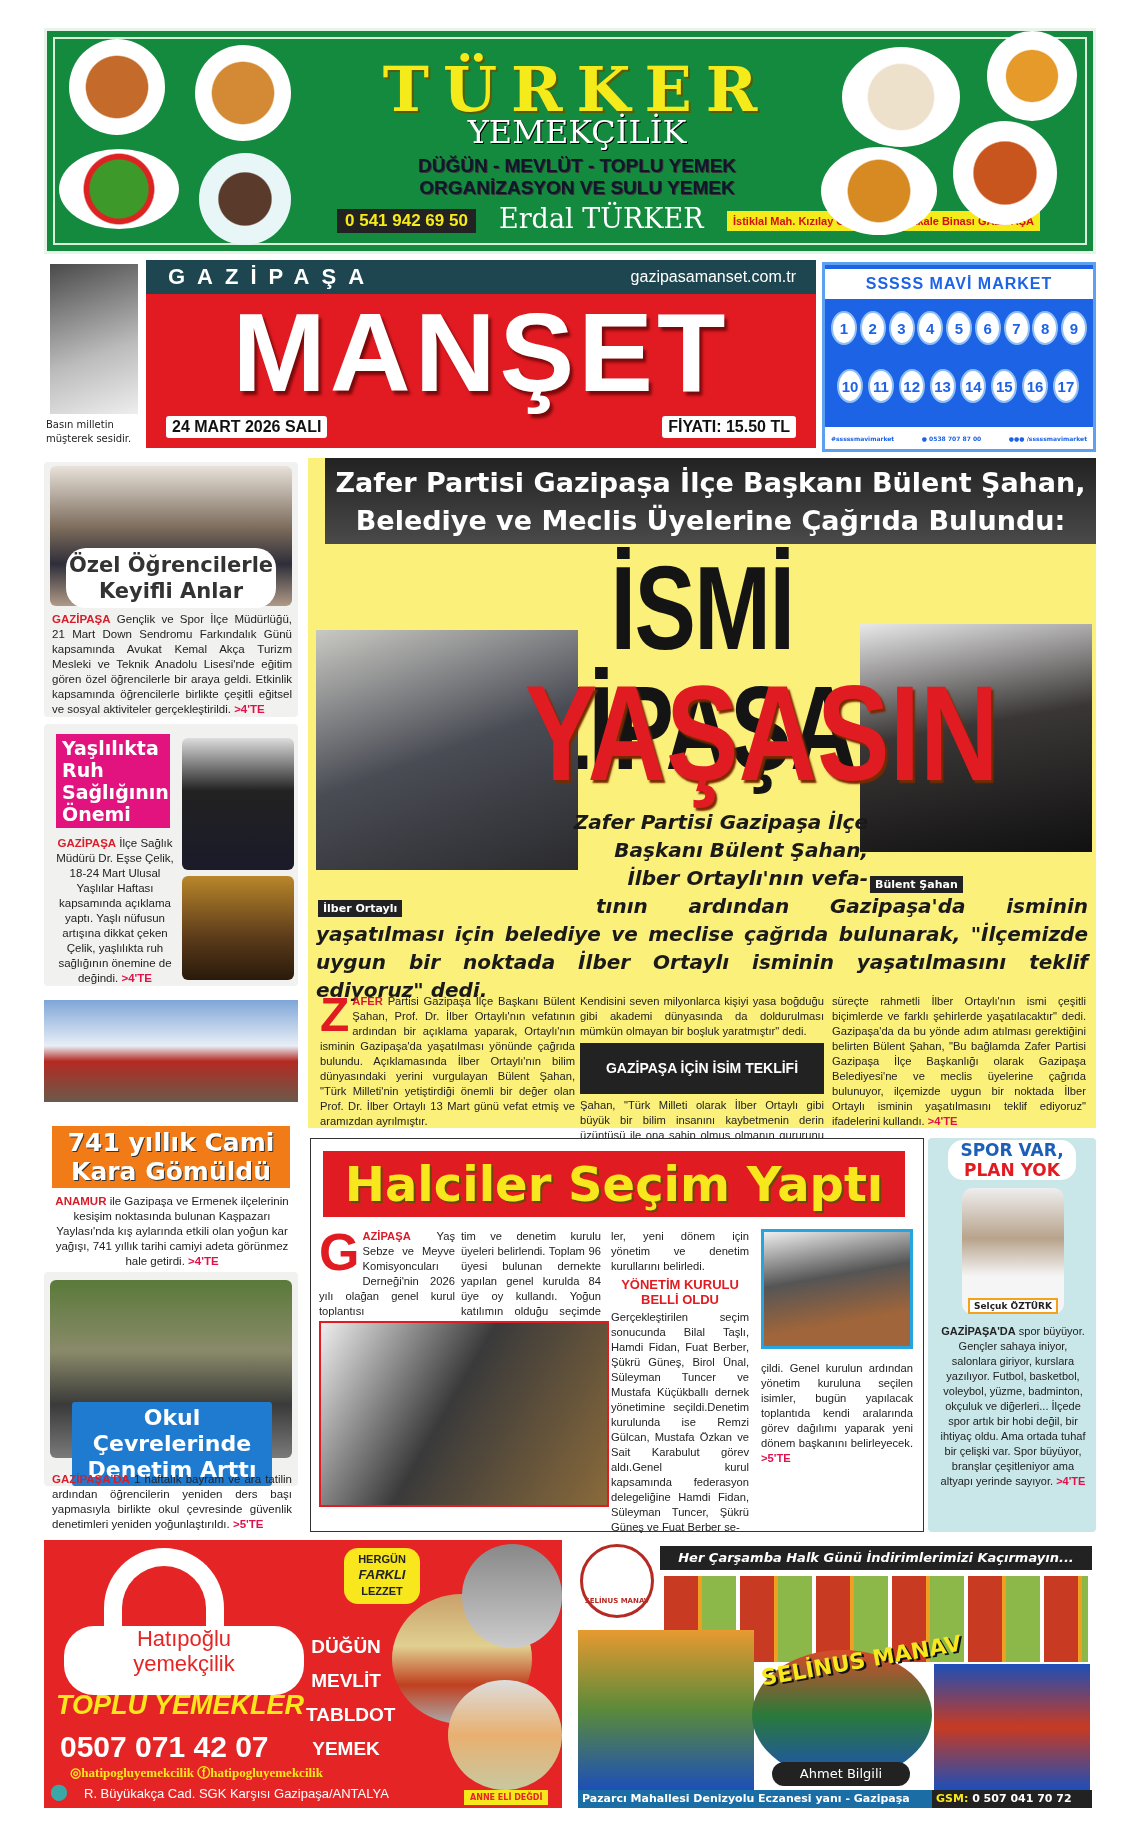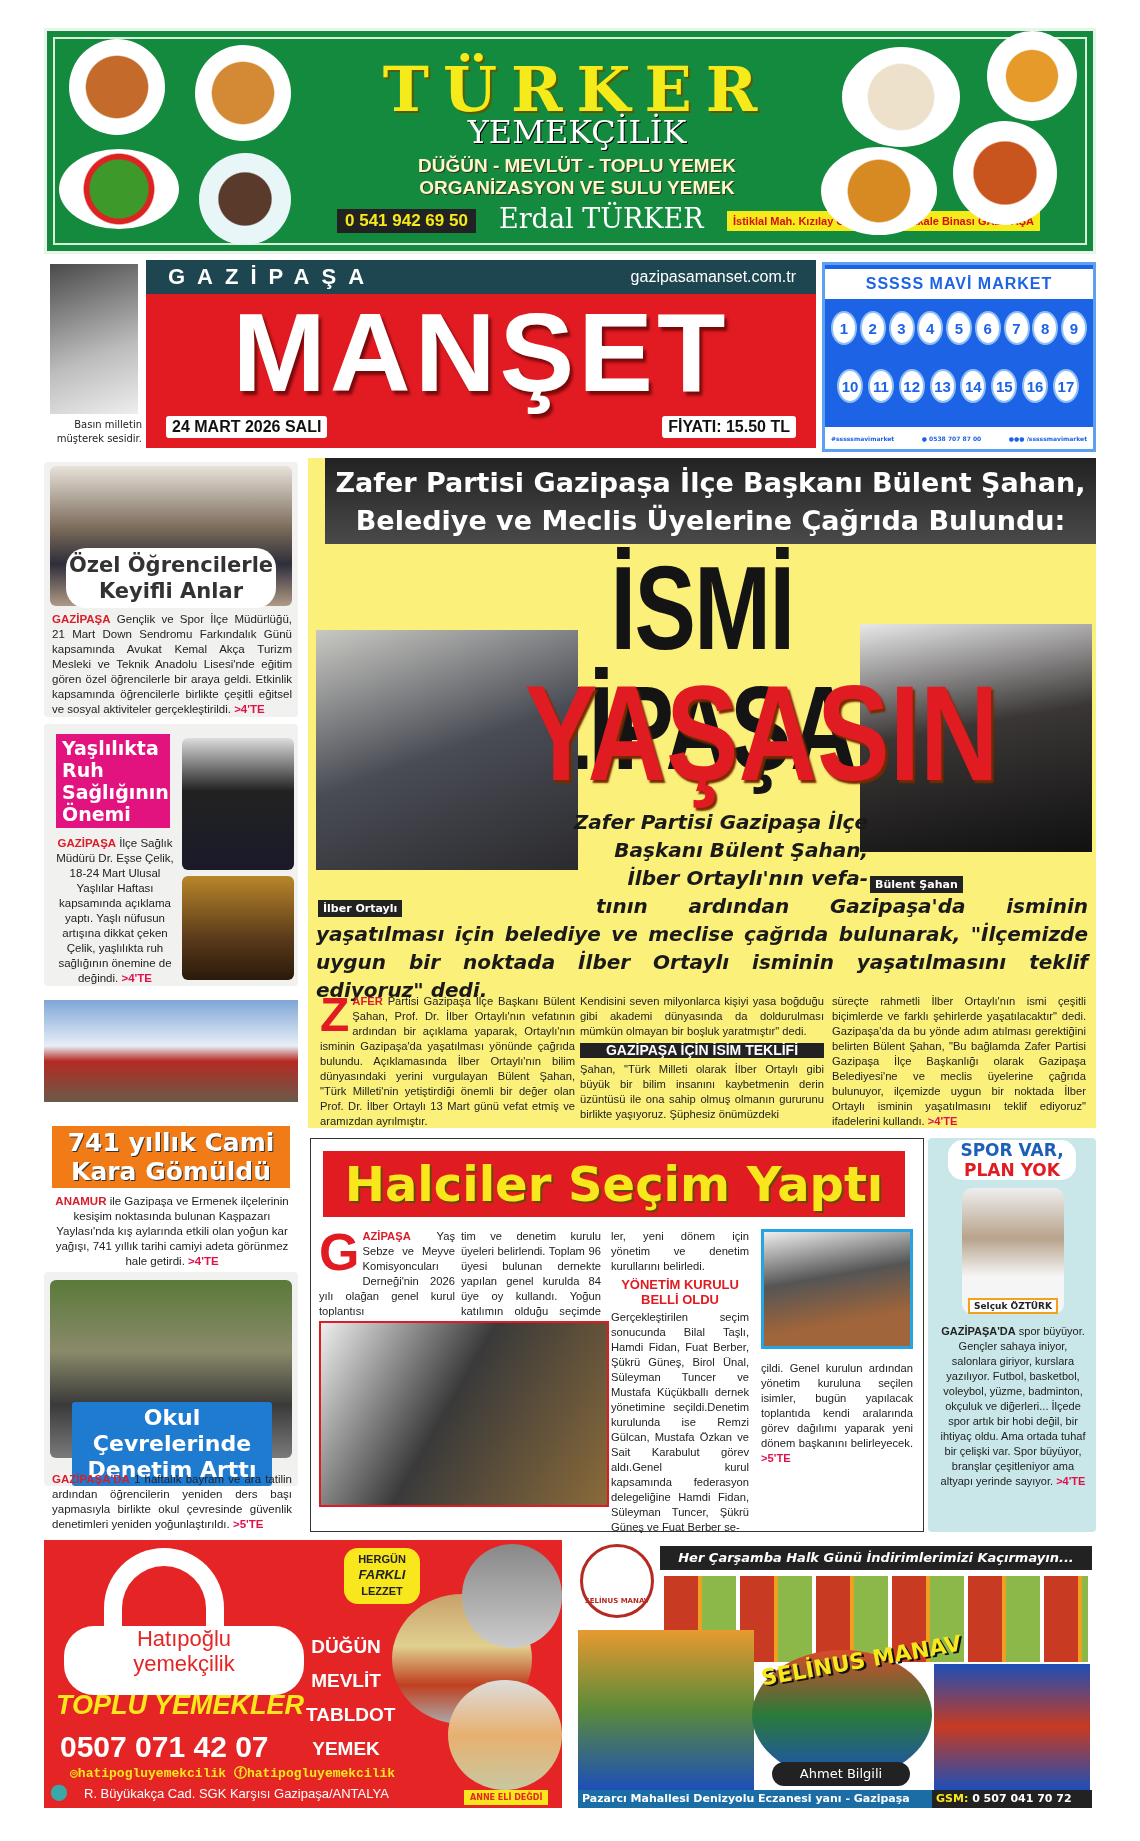--- a/index.html
+++ b/index.html
@@ -4,28 +4,28 @@
 <style>
 *{box-sizing:border-box;margin:0;padding:0}
 body{width:1140px;height:1841px;background:#fff;font-family:"DejaVu Sans",sans-serif;position:relative;overflow:hidden;color:#222}
 .abs{position:absolute}
 
 .ad-top{left:44px;top:28px;width:1052px;height:226px;background:#138a3e;border:3px solid #e8f3ea}
 .ad-top .inner{position:absolute;left:6px;top:6px;right:6px;bottom:6px;border:2px solid #d8efd8}
 .plate{position:absolute;border-radius:50%;background:radial-gradient(circle,#c46a2a 0 45%,#fff 47% 100%)}
 .turker-title{position:absolute;left:320px;top:22px;width:420px;text-align:center;font-family:"DejaVu Serif",serif;font-weight:bold;font-size:62px;color:#f5ea1a;letter-spacing:14px;text-shadow:2px 2px 0 #5a5a00}
 .turker-sub{position:absolute;left:380px;top:82px;width:300px;text-align:center;font-family:"DejaVu Serif",serif;font-size:32px;color:#fff;text-shadow:1px 1px 0 #000}
-.turker-line{position:absolute;left:310px;width:440px;text-align:center;font-family:"Liberation Sans",sans-serif;font-weight:bold;font-size:19px;color:#fef9c3;text-shadow:1px 1px 0 #333}
+.turker-line{position:absolute;left:310px;width:440px;text-align:center;font-family:"Liberation Sans",sans-serif;font-weight:bold;font-size:19px;color:#0f172a;text-shadow:1px 1px 0 #333}
 .turker-phone{position:absolute;left:290px;top:178px;background:#222;color:#f5ea1a;font-family:"Liberation Sans",sans-serif;font-weight:bold;font-size:17px;padding:2px 8px}
 .turker-name{position:absolute;left:452px;top:172px;color:#fff;font-family:"DejaVu Serif",serif;font-size:27px}
 .turker-addr{position:absolute;left:680px;top:180px;background:#f5ea1a;color:#d31010;font-family:"Liberation Sans",sans-serif;font-weight:bold;font-size:11px;padding:4px 6px}
 
 .ataturk{left:46px;top:262px;width:96px;height:190px}
 .ataturk .photo{position:absolute;left:4px;top:2px;width:88px;height:150px;background:linear-gradient(160deg,#4a4a4a,#bcbcbc 60%,#eee)}
-.ataturk .quote{position:absolute;left:0;top:156px;width:96px;text-align:right;font-size:10px;line-height:14px;color:#222}
+.ataturk .quote{position:absolute;left:0;top:156px;width:96px;text-align:left;font-size:10px;line-height:14px;color:#222}
 .mast{left:146px;top:260px;width:670px;height:188px;background:#e21b23}
 .mast .bar{position:absolute;left:0;top:0;right:0;height:34px;background:#1e4650;color:#fff}
 .mast .gaz{position:absolute;left:22px;top:4px;font-family:"Liberation Sans",sans-serif;font-weight:bold;font-size:22px;letter-spacing:12px}
 .mast .url{position:absolute;right:20px;top:8px;font-family:"Liberation Sans",sans-serif;font-size:16px}
 .mast .logo{position:absolute;left:0;right:0;top:34px;text-align:center;font-family:"Liberation Sans",sans-serif;font-weight:bold;font-size:112px;color:#fff;letter-spacing:4px;line-height:118px;text-shadow:3px 4px 3px #7a0a0a}
 .mast .date,.mast .price{position:absolute;bottom:10px;background:#fff;color:#111;font-family:"Liberation Sans",sans-serif;font-weight:bold;font-size:16px;padding:2px 6px;border-radius:3px}
 .mast .date{left:20px}.mast .price{right:20px}
 .mavi{left:822px;top:262px;width:274px;height:190px;background:#1d63e6;border:3px solid #5ea0f0}
 .mavi .title{position:absolute;left:0;right:0;top:4px;height:30px;background:#fff;color:#1d63e6;text-align:center;font-family:"Liberation Sans",sans-serif;font-weight:bold;font-size:16px;line-height:30px;letter-spacing:1px}
 .mavi .nums{position:absolute;left:6px;right:6px;display:flex;justify-content:space-between}
@@ -45,21 +45,21 @@
 .main{left:308px;top:458px;width:788px;height:670px;background:#fbf07a}
 .main .kicker{position:absolute;left:17px;top:0;right:0;height:86px;background:linear-gradient(#222,#4a4a4a);color:#fff;text-align:center;font-weight:bold;font-size:27px;line-height:38px;padding-top:6px}
 .main .h1{position:absolute;left:0;right:0;top:90px;text-align:center;font-family:"Liberation Sans",sans-serif;font-weight:bold;font-size:118px;line-height:120px;color:#141414;transform:scaleX(.78);letter-spacing:-2px}
 .main .h2{position:absolute;left:170px;right:150px;top:210px;text-align:center;font-family:"Liberation Sans",sans-serif;font-weight:bold;font-size:136px;line-height:130px;color:#e01c22;transform:scaleX(.8);text-shadow:3px 3px 2px #7a2a00}
 .main .p1{position:absolute;left:8px;top:172px;width:262px;height:240px;background:linear-gradient(160deg,#c9c9c3,#4a4c55 50%,#2b2b2e)}
 .main .p2{position:absolute;right:4px;top:166px;width:232px;height:228px;background:linear-gradient(170deg,#e8e8e8,#3a3636 45%,#111)}
 .cap{position:absolute;background:#222;color:#fff;font-weight:bold;font-size:11px;padding:2px 5px}
 .main .deck{position:absolute;font-family:"DejaVu Sans",sans-serif;font-style:italic;font-weight:bold;color:#1a1a1a;font-size:20px;line-height:28px}
 .body-col{position:absolute;font-family:"Liberation Sans",sans-serif;font-size:11.2px;line-height:15px;color:#222;text-align:justify}
 .drop{float:left;font-size:48px;line-height:42px;font-weight:bold;color:#e01c22;margin-right:3px}
-.sub-head{background:#222;color:#fff;font-weight:bold;font-size:14px;text-align:center;padding:0 0;margin:4px 0}
+.sub-head{background:#222;color:#fff;font-weight:bold;font-size:14px;text-align:center;padding:18px 0;margin:4px 0}
 
 .hal{left:310px;top:1138px;width:614px;height:394px;border:1px solid #333;background:#fff}
 .hal .head{position:absolute;left:12px;top:12px;width:582px;height:66px;background:#e01c22;color:#f8e71c;text-align:center;font-weight:bold;font-size:48px;line-height:66px;text-shadow:2px 2px 0 #6a4800}
 .hal .photo1{position:absolute;left:8px;top:182px;width:290px;height:186px;border:2px solid #e01c22;background:linear-gradient(120deg,#eee,#3a3a3a 45%,#8a6a3a)}
 .hal .photo2{position:absolute;left:450px;top:90px;width:152px;height:120px;border:3px solid #26a4df;background:linear-gradient(170deg,#eee,#555 40%,#a0653a 75%)}
 .hal .col{position:absolute;font-family:"Liberation Sans",sans-serif;font-size:11.2px;line-height:15px;color:#222;text-align:justify}
 .hal .yk{color:#e01c22;font-weight:bold;text-align:center;font-size:13px;line-height:15px}
 
 .spor{left:928px;top:1138px;width:168px;height:394px;background:#c9e6e8;border-radius:4px}
 .spor .t{position:absolute;left:20px;top:2px;width:128px;background:#fff;text-align:center;font-weight:bold;font-size:17px;line-height:20px;border-radius:15px}
@@ -212,21 +212,21 @@
     <div>YEMEK</div>
   </div>
   <div class="abs" style="left:300px;top:8px;width:76px;height:56px;background:#f8e71c;border-radius:14px;text-align:center;font-family:'Liberation Sans',sans-serif;font-weight:bold;font-size:11px;line-height:16px;padding-top:3px">
       <div>HERGÜN</div>
       <div style="font-style:italic;font-size:13px">FARKLI</div>
       <div>LEZZET</div>
     </div>
   <div class="abs" style="left:348px;top:54px;width:140px;height:130px;border-radius:50%;background:linear-gradient(180deg,#c8a06a,#e0d090 40%,#c04020 70%,#aaa)"></div>
   <div class="abs" style="left:418px;top:4px;width:100px;height:104px;border-radius:50%;background:linear-gradient(#888,#ccc)"></div>
   <div class="abs" style="left:404px;top:140px;width:114px;height:110px;border-radius:50%;background:linear-gradient(#ddd,#e8b070 50%,#c8c8a0)"></div>
-  <div class="abs" style="left:26px;top:224px;color:#f8e71c;font-family:Liberation Mono, monospace;font-weight:bold;font-size:13px"><span>◎</span><span>hatipogluyemekcilik</span> <span>ⓕ</span><span>hatipogluyemekcilik</span></div>
+  <div class="abs" style="left:26px;top:224px;color:#f8e71c;font-family:Liberation Serif, serif;font-weight:bold;font-size:13px"><span>◎</span><span>hatipogluyemekcilik</span> <span>ⓕ</span><span>hatipogluyemekcilik</span></div>
   <div class="abs" style="left:6px;top:242px;color:#3aa8a8;font-size:16px">⬤</div>
   <div class="abs" style="left:40px;top:246px;color:#fff;font-family:'Liberation Sans',sans-serif;font-size:13px">R. Büyükakça Cad. SGK Karşısı Gazipaşa/ANTALYA</div>
   <div class="abs" style="left:420px;top:250px;background:#f8e71c;color:#e52525;font-size:8px;font-weight:bold;padding:3px 6px">ANNE ELİ DEĞDİ</div>
 </div>
 
 <div class="abs sel">
   <div class="abs" style="left:6px;top:4px;width:74px;height:74px;border-radius:50%;border:3px solid #b52a22;background:#fff;color:#b52a22;font-size:7px;font-weight:bold;text-align:center;padding-top:50px">SELİNUS MANAV</div>
   <div class="abs" style="left:86px;top:6px;width:432px;height:24px;background:#222;color:#fff;font-style:italic;font-weight:bold;font-size:13px;line-height:24px;text-align:center">Her Çarşamba Halk Günü İndirimlerimizi Kaçırmayın...</div>
   <div class="abs" style="left:90px;top:36px;width:424px;height:86px;background:repeating-linear-gradient(90deg,#c83a22 0 34px,#f0a020 34px 38px,#8cb84a 38px 72px,#fff 72px 76px)"></div>
   <div class="abs" style="left:4px;top:90px;width:176px;height:160px;background:linear-gradient(#e89a30,#5a8a3a 50%,#1d4fb8)"></div>

